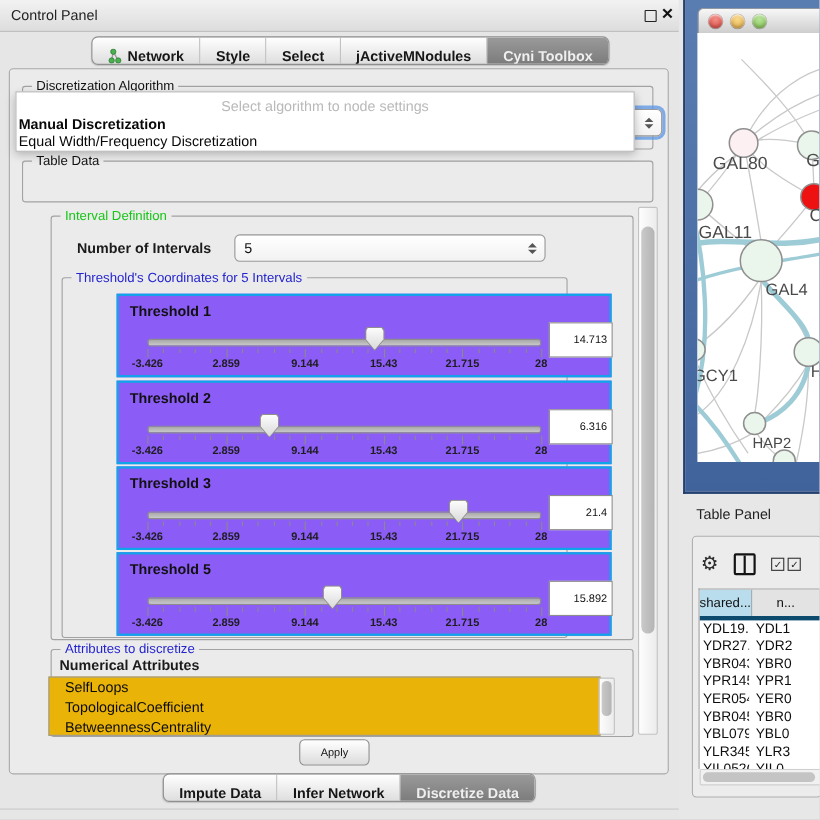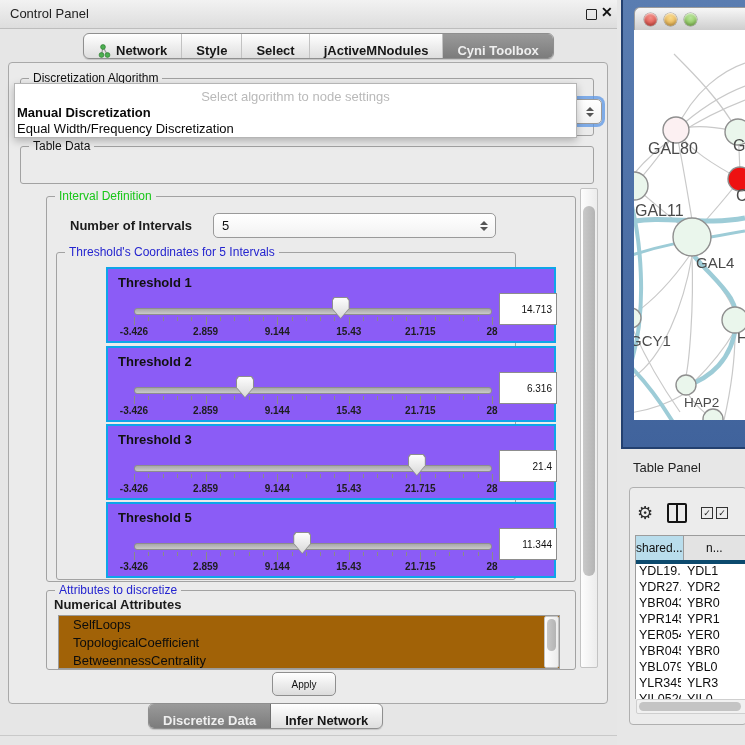--- a/index.html
+++ b/index.html
@@ -72,21 +72,21 @@
   .vbox{position:absolute;left:391px;top:24px;width:52px;height:30px;background:#ffffff;border:1px solid #8d8d8d;
         font-size:10px;color:#111;display:flex;align-items:center;justify-content:flex-end;padding-right:4px;}
 
   
   .vscroll{position:absolute;background:linear-gradient(to right,#fdfdfd,#ececec);border:1px solid #c3c3c3;border-radius:2px;}
   .vscroll .vthumb{position:absolute;left:2px;right:2px;background:linear-gradient(to right,#c9c9c9,#b4b4b4);border-radius:6px;}
   .hscroll{position:absolute;background:#f1f1f1;border:1px solid #cfcfcf;border-radius:2px;}
   .hscroll .hthumb{position:absolute;top:2px;bottom:2px;background:#c4c4c4;border-radius:6px;}
 
   
-  .attr-list{position:absolute;left:58px;top:615px;width:500px;height:52px;background:#a16207;border:1px solid #9b9b9b;overflow:hidden;}
+  .attr-list{position:absolute;left:44px;top:615px;width:500px;height:52px;background:#eab308;border:1px solid #9b9b9b;overflow:hidden;}
   .attr-list .row{padding-left:14px;font-size:13px;line-height:18px;color:#0c0c0c;white-space:nowrap;}
 
   .btn{position:absolute;background:linear-gradient(#ffffff,#dcdcdc);border:1px solid #8f8f8f;border-radius:5px;
        font-size:10px;color:#111;display:flex;align-items:center;justify-content:center;}
 
   
   .netwin{left:621px;top:0;width:124px;height:447px;background:linear-gradient(#5a7db1,#40639c);
           border-left:2px solid #23406f;border-bottom:2px solid #23406f;}
   .net-titlebar{left:634px;top:7px;width:111px;height:23px;background:linear-gradient(#f7f7f7,#cccccc);
           border-top-left-radius:6px;border:1px solid #9b9b9b;border-right:none;}
@@ -361,21 +361,21 @@
           <i class="major" style="left: 100%;"></i>
         </div>
       <div class="tick-labels">
           <span style="left: 0%;">-3.426</span>
           <span style="left: 20%;">2.859</span>
           <span style="left: 40%;">9.144</span>
           <span style="left: 60%;">15.43</span>
           <span style="left: 80%;">21.715</span>
           <span style="left: 100%;">28</span>
         </div>
-      <div class="vbox">11.344</div>
+      <div class="vbox">15.892</div>
     </div>
 
     <div class="vscroll" style="left:580px;top:188px;width:16px;height:478px;">
       <div class="vthumb" style="top:17px;height:370px;"></div>
     </div>
 
     <div class="group" style="left:46px;top:590px;width:528px;height:78px;">
       <span class="legend blue">Attributes to discretize</span>
     </div>
     <div class="abs" style="left:54px;top:597px;font-size:13px;font-weight:bold;">Numerical Attributes</div>
@@ -384,25 +384,28 @@
       <div class="row">TopologicalCoefficient</div>
       <div class="row">BetweennessCentrality</div>
     </div>
     <div class="vscroll" style="left:544px;top:616px;width:13px;height:50px;">
       <div class="vthumb" style="top:2px;height:32px;"></div>
     </div>
 
     <div class="btn" style="left:272px;top:672px;width:62px;height:22px;">Apply</div>
 
     <div class="abs seg bottom-tabs">
+      <div class="seg-item">
+        <span>Impute Data</span>
+      </div>
+      <div class="seg-item">
+        <span>Infer Network</span>
+      </div>
       <div class="seg-item selected">
         <span>Discretize Data</span>
-      </div>
-      <div class="seg-item">
-        <span>Infer Network</span>
       </div>
     </div>
     <div class="abs" style="left:0;top:735px;width:617px;height:1px;background:#c9c9c9;"></div>
   </div>
 
   <div class="abs netwin"></div>
   <div class="abs net-titlebar">
     <span class="tl red"></span>
     <span class="tl yellow"></span>
     <span class="tl green"></span>

